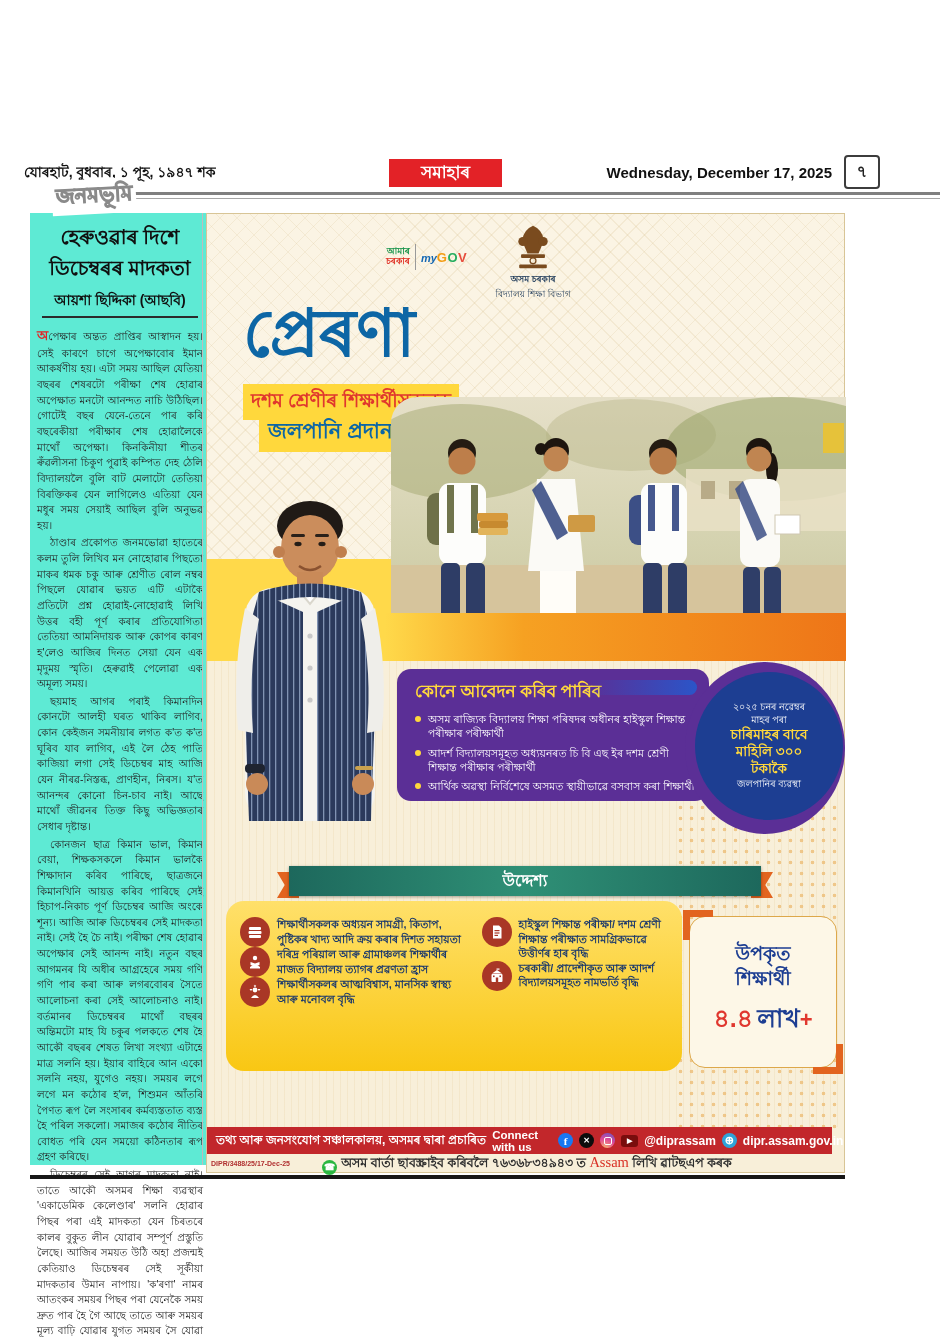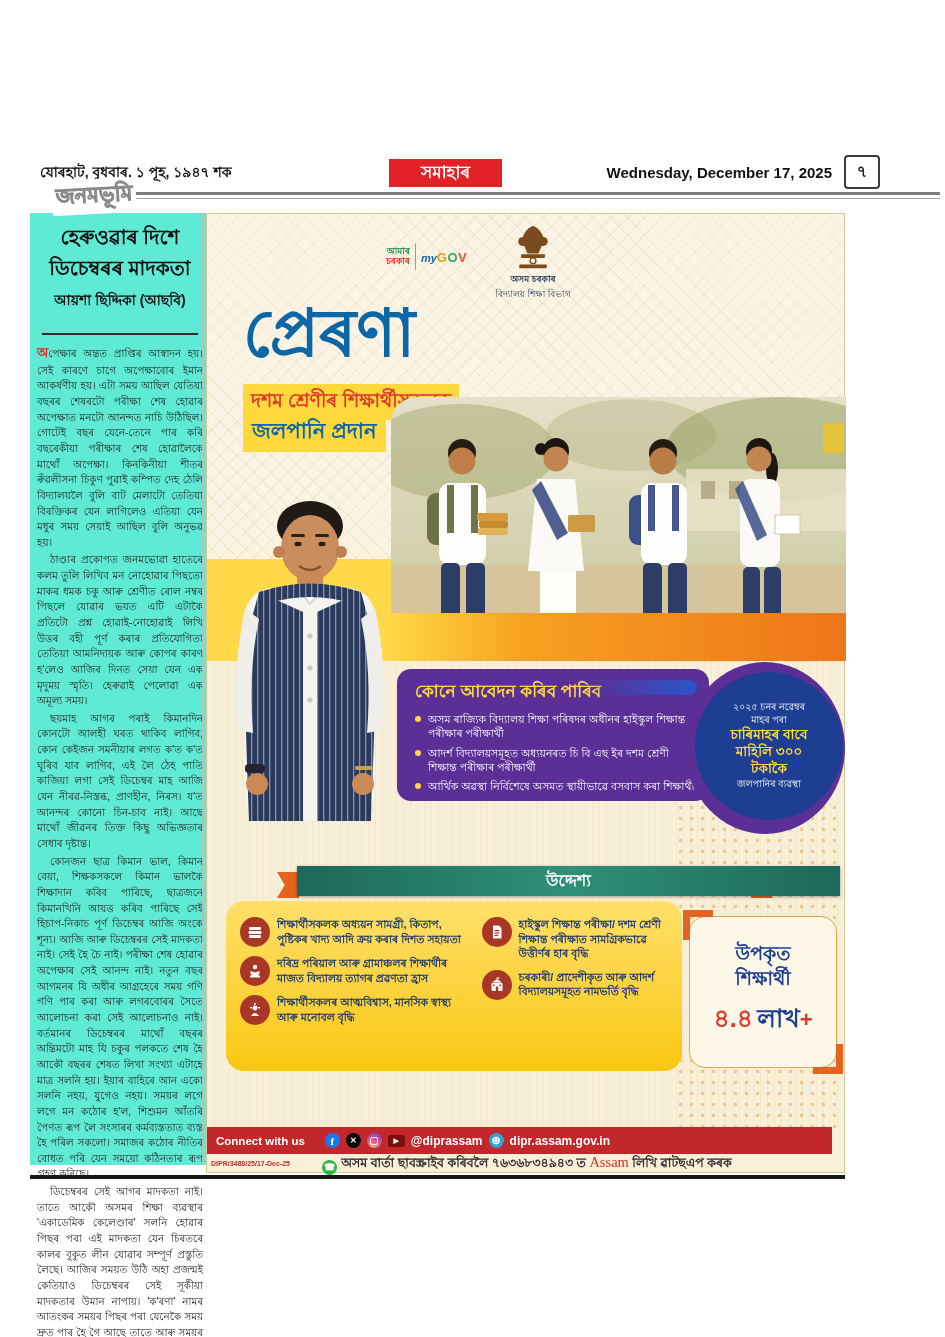--- a/index.html
+++ b/index.html
@@ -1,35 +1,35 @@
 <!DOCTYPE html>
 <html><head>
 <meta charset="utf-8">
 <style>
   * { margin:0; padding:0; box-sizing:border-box; }
   html,body { background:#fff; }
   body { font-family:"Liberation Sans", sans-serif; }
   .page { position:relative; width:945px; height:1337px; background:#ffffff; overflow:hidden; }
 
   
-  .dateline { position:absolute; left:40px; top:161px; font-size:14px; font-weight:bold; color:#111; }
+  .dateline { position:absolute; left:24px; top:161px; font-size:14px; font-weight:bold; color:#111; }
   .section-badge { position:absolute; left:389px; top:159px; width:113px; height:28px; background:#e32227;
     color:#fff; font-size:17px; font-weight:bold; display:flex; align-items:center; justify-content:center; }
   .date-en { position:absolute; left:598px; top:164px; width:234px; text-align:right; font-size:15px; font-weight:bold; color:#111; }
   .page-no { position:absolute; left:844px; top:155px; width:36px; height:34px; border:2px solid #3c3c3c; border-radius:4px;
     display:flex; align-items:center; justify-content:center; font-size:16px; font-weight:bold; color:#222; background:#fff; }
   .head-rule { position:absolute; left:78px; top:192px; width:862px; height:7px;
     border-top:3px solid #7f7f7f; border-bottom:1px solid #a5a5a5; }
   .masthead { position:absolute; left:52px; top:179px; padding:0 4px; background:#fff; font-size:21px; font-weight:bold;
     color:#ececec; -webkit-text-stroke:1px #8a8a8a; transform:rotate(-3deg); z-index:2; }
 
   
   .article { position:absolute; left:30px; top:213px; width:180px; height:952px; background:#5eead4; }
   .article-headline { padding-top:9px; text-align:center; font-size:20px; font-weight:bold; line-height:1.55; color:#101010; }
-  .article-byline { display:block; margin:5px 12px 0; padding-bottom:20px; text-align:center;
+  .article-byline { display:block; margin:5px 12px 0; padding-bottom:3px; text-align:center;
     font-size:14px; font-weight:bold; color:#101010; border-bottom:2px solid #2b2b2b; }
   .article-body { padding:8px 7px 0; font-size:10.3px; line-height:1.52; text-align:justify; color:#232323; }
   .article-body p { margin:0 0 2px; text-indent:13px; }
   .article-body p.first { text-indent:0; }
   .lead-char { color:#e32227; font-weight:bold; font-size:13px; }
   .col-rule { position:absolute; left:202px; top:213px; width:1px; height:952px; background:#bdbdbd; }
   .bottom-rule { position:absolute; left:30px; top:1175px; width:815px; height:4px; background:#171717; }
 
   
   .ad { position:absolute; left:206px; top:213px; width:639px; height:960px; background:#f8efd9; border:1px solid #d8c596; }
@@ -54,21 +54,21 @@
   .emblem { position:absolute; left:264px; top:10px; width:124px; text-align:center; z-index:1; }
   .emblem svg { display:block; margin:0 auto; }
   .emblem-cap1 { font-size:9px; font-weight:bold; color:#27415e; margin-top:2px; }
   .emblem-cap2 { font-size:9px; color:#27415e; }
 
   
   .scheme-title { position:absolute; left:36px; top:84px; font-size:66px; font-weight:800; color:#0d66a5;
     font-family:"DejaVu Sans", sans-serif; z-index:1; line-height:1.1; }
   .scheme-sub1 { position:absolute; left:36px; top:170px; background:#ffd83c; color:#e0372e;
     font-size:19px; font-weight:bold; padding:2px 8px; z-index:1; }
-  .scheme-sub2 { position:absolute; left:36px; top:199px; background:#ffd83c; color:#0d66a5;
+  .scheme-sub2 { position:absolute; left:52px; top:199px; background:#ffd83c; color:#0d66a5;
     font-size:21px; font-weight:bold; padding:2px 9px; z-index:1; }
 
   
   .students-photo { position:absolute; left:184px; top:183px; width:455px; height:244px;
     border-top-left-radius:26px; overflow:hidden; z-index:1; }
   .yellow-block { position:absolute; left:0; top:345px; width:184px; height:102px; background:#ffd94a; z-index:1; }
   .orange-band { position:absolute; left:178px; top:399px; width:461px; height:48px; z-index:2;
     background:linear-gradient(90deg,#ffd94a,#f6a122 30%,#ee7518); }
   .cm-photo { position:absolute; left:8px; top:272px; width:190px; height:335px; z-index:4; }
 
@@ -86,26 +86,26 @@
   .stipend-blob { position:absolute; left:478px; top:448px; width:160px; height:172px; background:#5b2f96; border-radius:50%; z-index:2; }
   .stipend-circle { position:absolute; left:488px; top:458px; width:148px; height:148px; border-radius:50%; background:#1d3e92;
     z-index:3; display:flex; flex-direction:column; align-items:center; justify-content:center; text-align:center; color:#fff; padding:6px; }
   .stipend-circle .s-line { font-size:9.5px; line-height:1.35; }
   .stipend-circle .s-hl { font-size:13.5px; font-weight:bold; color:#ffd83c; line-height:1.25; }
 
   
   .ribbon-tail { position:absolute; top:658px; width:22px; height:26px; background:#e2641f; z-index:1; }
   .ribbon-tail.l { left:70px; clip-path:polygon(0 0,100% 0,100% 100%,0 100%,35% 50%); }
   .ribbon-tail.r { left:544px; clip-path:polygon(0 0,100% 0,65% 50%,100% 100%,0 100%); }
-  .ribbon { position:absolute; left:82px; top:652px; width:543px; height:30px; z-index:2;
+  .ribbon { position:absolute; left:82px; top:652px; width:472px; height:30px; z-index:2;
     background:linear-gradient(90deg,#1d685c,#2f9076 50%,#1d685c); color:#fff; font-size:16px; font-weight:bold;
-    display:flex; align-items:center; justify-content:center; box-shadow:0 1px 3px rgba(0,0,0,.35);margin-left:8px; }
+    display:flex; align-items:center; justify-content:center; box-shadow:0 1px 3px rgba(0,0,0,.35); }
   .objectives-box { position:absolute; left:19px; top:687px; width:456px; height:170px; border-radius:18px;
     background:linear-gradient(180deg,#ffe06a,#f9c713); z-index:1; padding:16px 8px 8px 14px; display:flex; gap:8px; }
-  .obj-col { display:flex; flex-direction:column; gap:9px; }
+  .obj-col { display:flex; flex-direction:column; }
   .obj-col.c1 { width:238px; } .obj-col.c2 { width:196px; }
   .obj-item { display:flex; gap:7px; align-items:flex-start; }
   .obj-icon { width:30px; height:30px; border-radius:50%; background:#a93726; flex:none;
     display:flex; align-items:center; justify-content:center; }
   .obj-text { font-size:10.8px; color:#1d3a6b; font-weight:bold; line-height:1.35; }
 
   
   .beneficiary-box { position:absolute; left:482px; top:702px; width:148px; height:152px; background:#fdf7e7;
     border:1px solid #dda84a; border-radius:16px; z-index:2; display:flex; flex-direction:column;
     align-items:center; justify-content:center; text-align:center; gap:2px; }
@@ -397,20 +397,21 @@
         <span>উপকৃত</span><br>
         <span>শিক্ষাৰ্থী</span>
       </span>
       <span class="ben-value-row">
         <span class="ben-value">৪.৪</span>
         <span class="ben-unit">লাখ</span><span class="ben-plus">+</span>
       </span>
     </div>
 
     <div class="ad-footer-bar">
+      <span class="publisher">তথ্য আৰু জনসংযোগ সঞ্চালকালয়, অসমৰ দ্বাৰা প্ৰচাৰিত</span>
       <span class="connect">Connect with us</span>
       <span class="soc fb">f</span>
       <span class="soc x">✕</span>
       <span class="soc ig">
           <i></i>
         </span>
       <span class="soc yt">▶</span>
       <span class="handle">@diprassam</span>
       <span class="soc globe">⊕</span>
       <span class="website">dipr.assam.gov.in</span>

